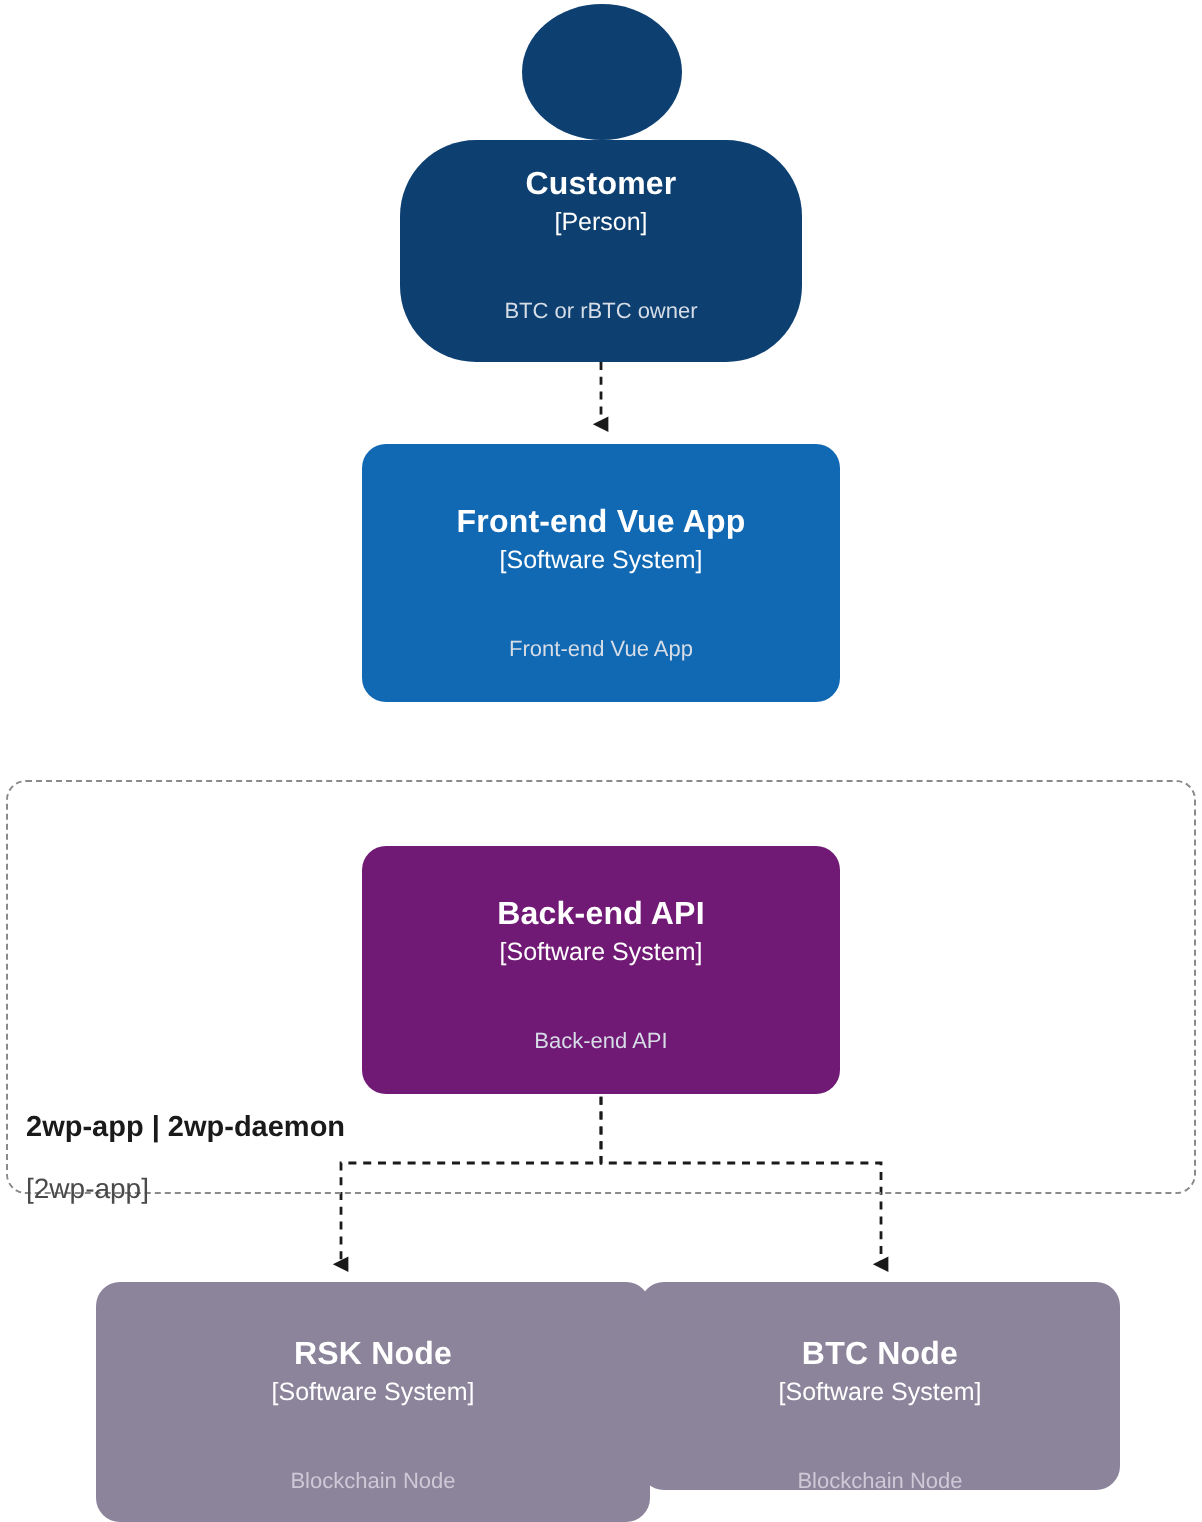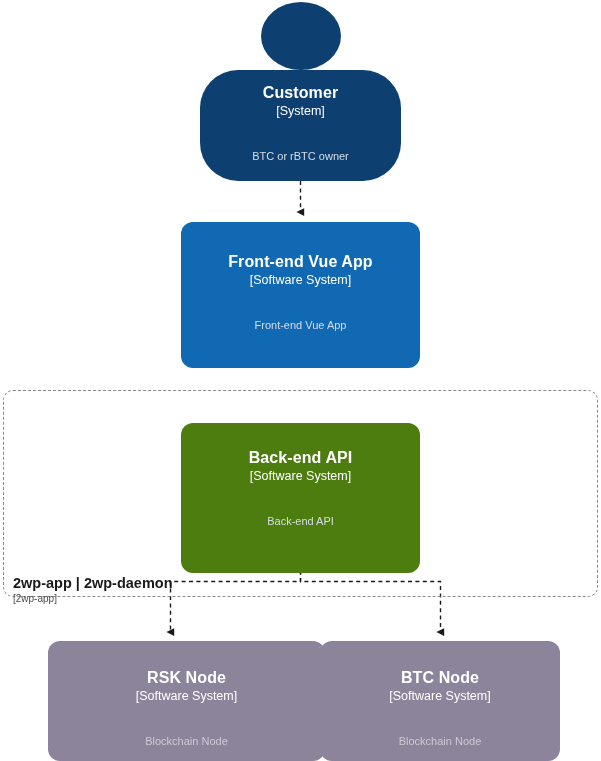--- a/index.html
+++ b/index.html
@@ -71,24 +71,24 @@
     text-align: left;
     white-space: nowrap;
   }
   .boundary-label .bname {
     font-weight: bold;
     font-size: 14.5px;
     line-height: 18px;
     color: #1a1a1a;
   }
   .boundary-label .btype {
-    font-size: 10px;
+    font-size: 14px;
     line-height: 14px;
     color: #4a4a4a;
-    margin-top: 0px;
+    margin-top: 14px;
   }
 
   
   .conn-svg {
     position: absolute;
     left: 0;
     top: 0;
     width: 601px;
     height: 761px;
     pointer-events: none;
@@ -114,56 +114,56 @@
     <g>
       <path d="M 300.5 541 L 300.5 581.5 L 170.5 581.5 L 170.5 632" fill="none" stroke="#1a1a1a" stroke-width="1.4" stroke-dasharray="4,3.4" marker-end="url(#arrowhead)"></path>
     </g>
 
     <g>
       <path d="M 300.5 541 L 300.5 581.5 L 440.5 581.5 L 440.5 632" fill="none" stroke="#1a1a1a" stroke-width="1.4" stroke-dasharray="4,3.4" marker-end="url(#arrowhead)"></path>
     </g>
   </svg>
 
   <div class="boundary" style="left:3px; top:390px; width:595px; height:207px;"></div>
-  <div class="boundary-label" style="left:13px; top:574px;">
+  <div class="boundary-label" style="left:13px; top:555px;">
     <div class="bname">2wp-app | 2wp-daemon</div>
     <div class="btype">[2wp-app]</div>
   </div>
 
   <div>
     <div class="person-head" style="left:261px; top:2px; width:80px; height:68px; background:#0d4071;"></div>
     <div class="person-body node" style="left:200px; top:70px; width:201px; height:111px;
                 background:#0d4071; border-radius:38px; padding-top:13px;">
       <div class="title">Customer</div>
-      <div class="subtitle">[System]</div>
+      <div class="subtitle">[Person]</div>
       <div class="desc">BTC or rBTC owner</div>
     </div>
   </div>
 
-  <div class="node" style="left:181px; top:222px; width:239px; height:146px;
+  <div class="node" style="left:181px; top:222px; width:239px; height:129px;
               background:#1168b3; border-radius:12px; padding-top:30px;">
     <div class="title">Front-end Vue App</div>
     <div class="subtitle">[Software System]</div>
     <div class="desc">Front-end Vue App</div>
   </div>
 
-  <div class="node" style="left:181px; top:423px; width:239px; height:150px;
-              background:#4d7c0f; border-radius:12px; padding-top:25px;">
+  <div class="node" style="left:181px; top:423px; width:239px; height:124px;
+              background:#701a75; border-radius:12px; padding-top:25px;">
     <div class="title">Back-end API</div>
     <div class="subtitle">[Software System]</div>
     <div class="desc">Back-end API</div>
   </div>
 
   <div class="node" style="left:48px; top:641px; width:277px; height:120px;
               background:#8b849b; border-radius:12px; padding-top:27px;">
     <div class="title">RSK Node</div>
     <div class="subtitle">[Software System]</div>
     <div class="desc" style="color:#cdc9d6;">Blockchain Node</div>
   </div>
 
-  <div class="node" style="left:320px; top:641px; width:240px; height:120px;
+  <div class="node" style="left:320px; top:641px; width:240px; height:104px;
               background:#8b849b; border-radius:12px; padding-top:27px;">
     <div class="title">BTC Node</div>
     <div class="subtitle">[Software System]</div>
     <div class="desc" style="color:#cdc9d6;">Blockchain Node</div>
   </div>
 
 </div>
 
 </body></html>

